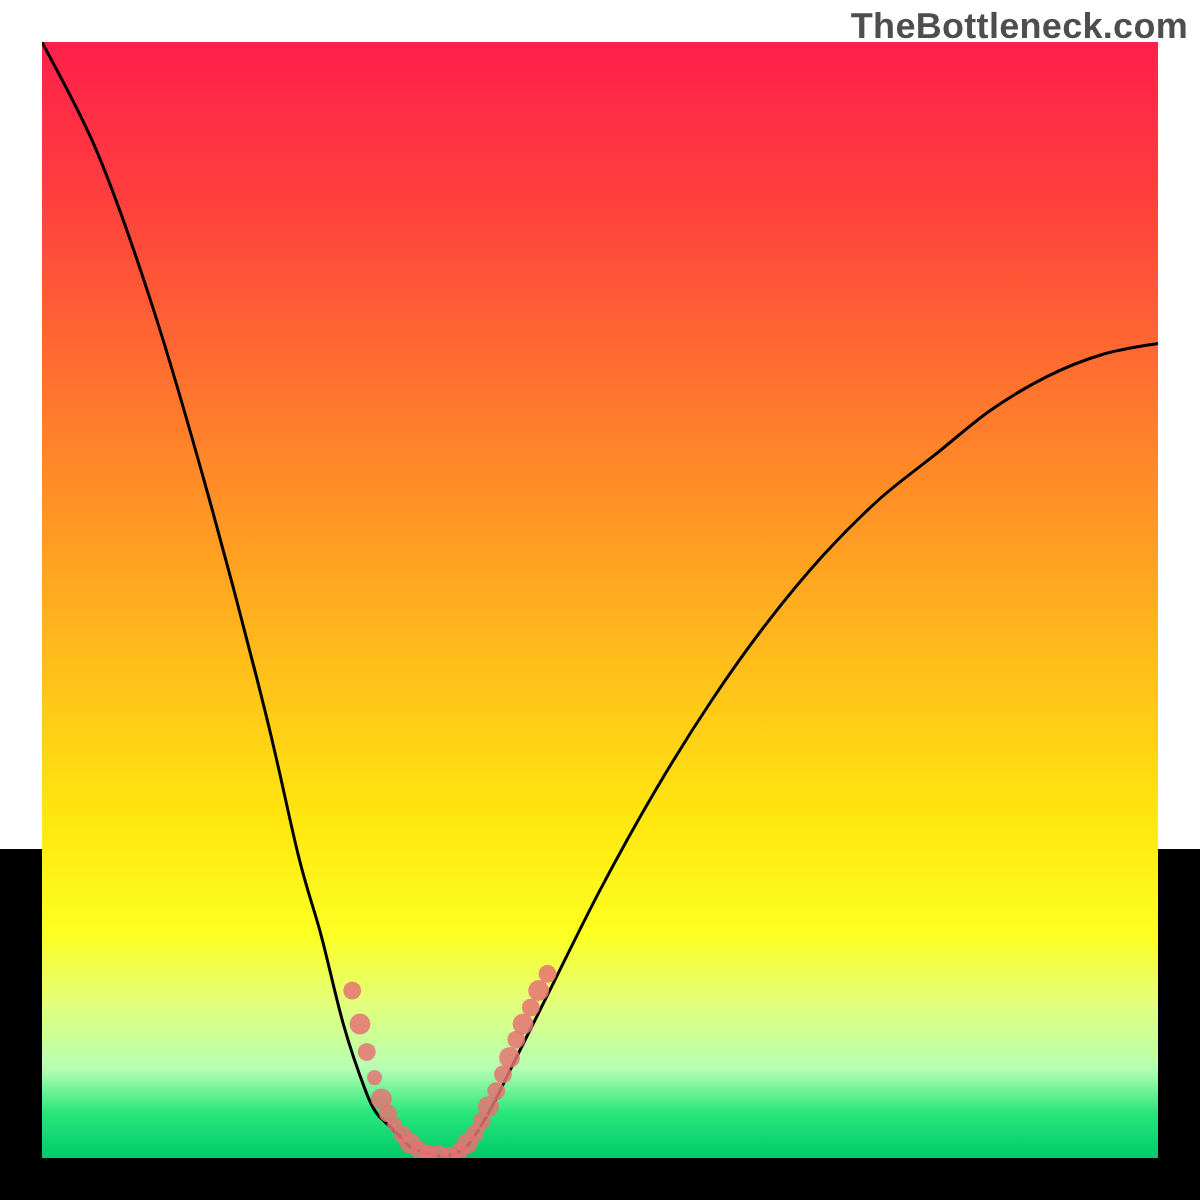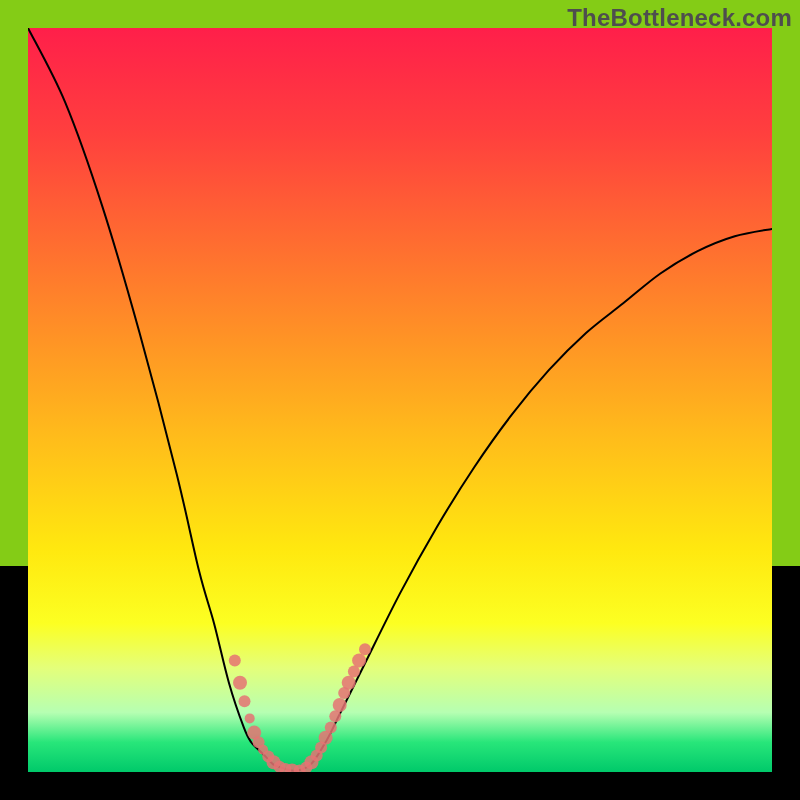--- a/index.html
+++ b/index.html
@@ -1,21 +1,21 @@
 <!DOCTYPE html>
 <html><head>
 <meta charset="utf-8">
 <style>
   * { margin: 0; padding: 0; box-sizing: border-box; }
   html, body { width: 800px; height: 800px; overflow: hidden; background: #000; }
   .frame {
     position: relative;
     width: 800px;
     height: 566px;
-    background: #84cc16;
+    background: #ffffff;
   }
   .watermark {
     position: absolute;
     top: 4px;
     right: 8px;
     font-family: Arial, Helvetica, sans-serif;
     font-size: 24px;
     font-weight: 600;
     color: #4e4e4e;
     letter-spacing: 0.2px;

